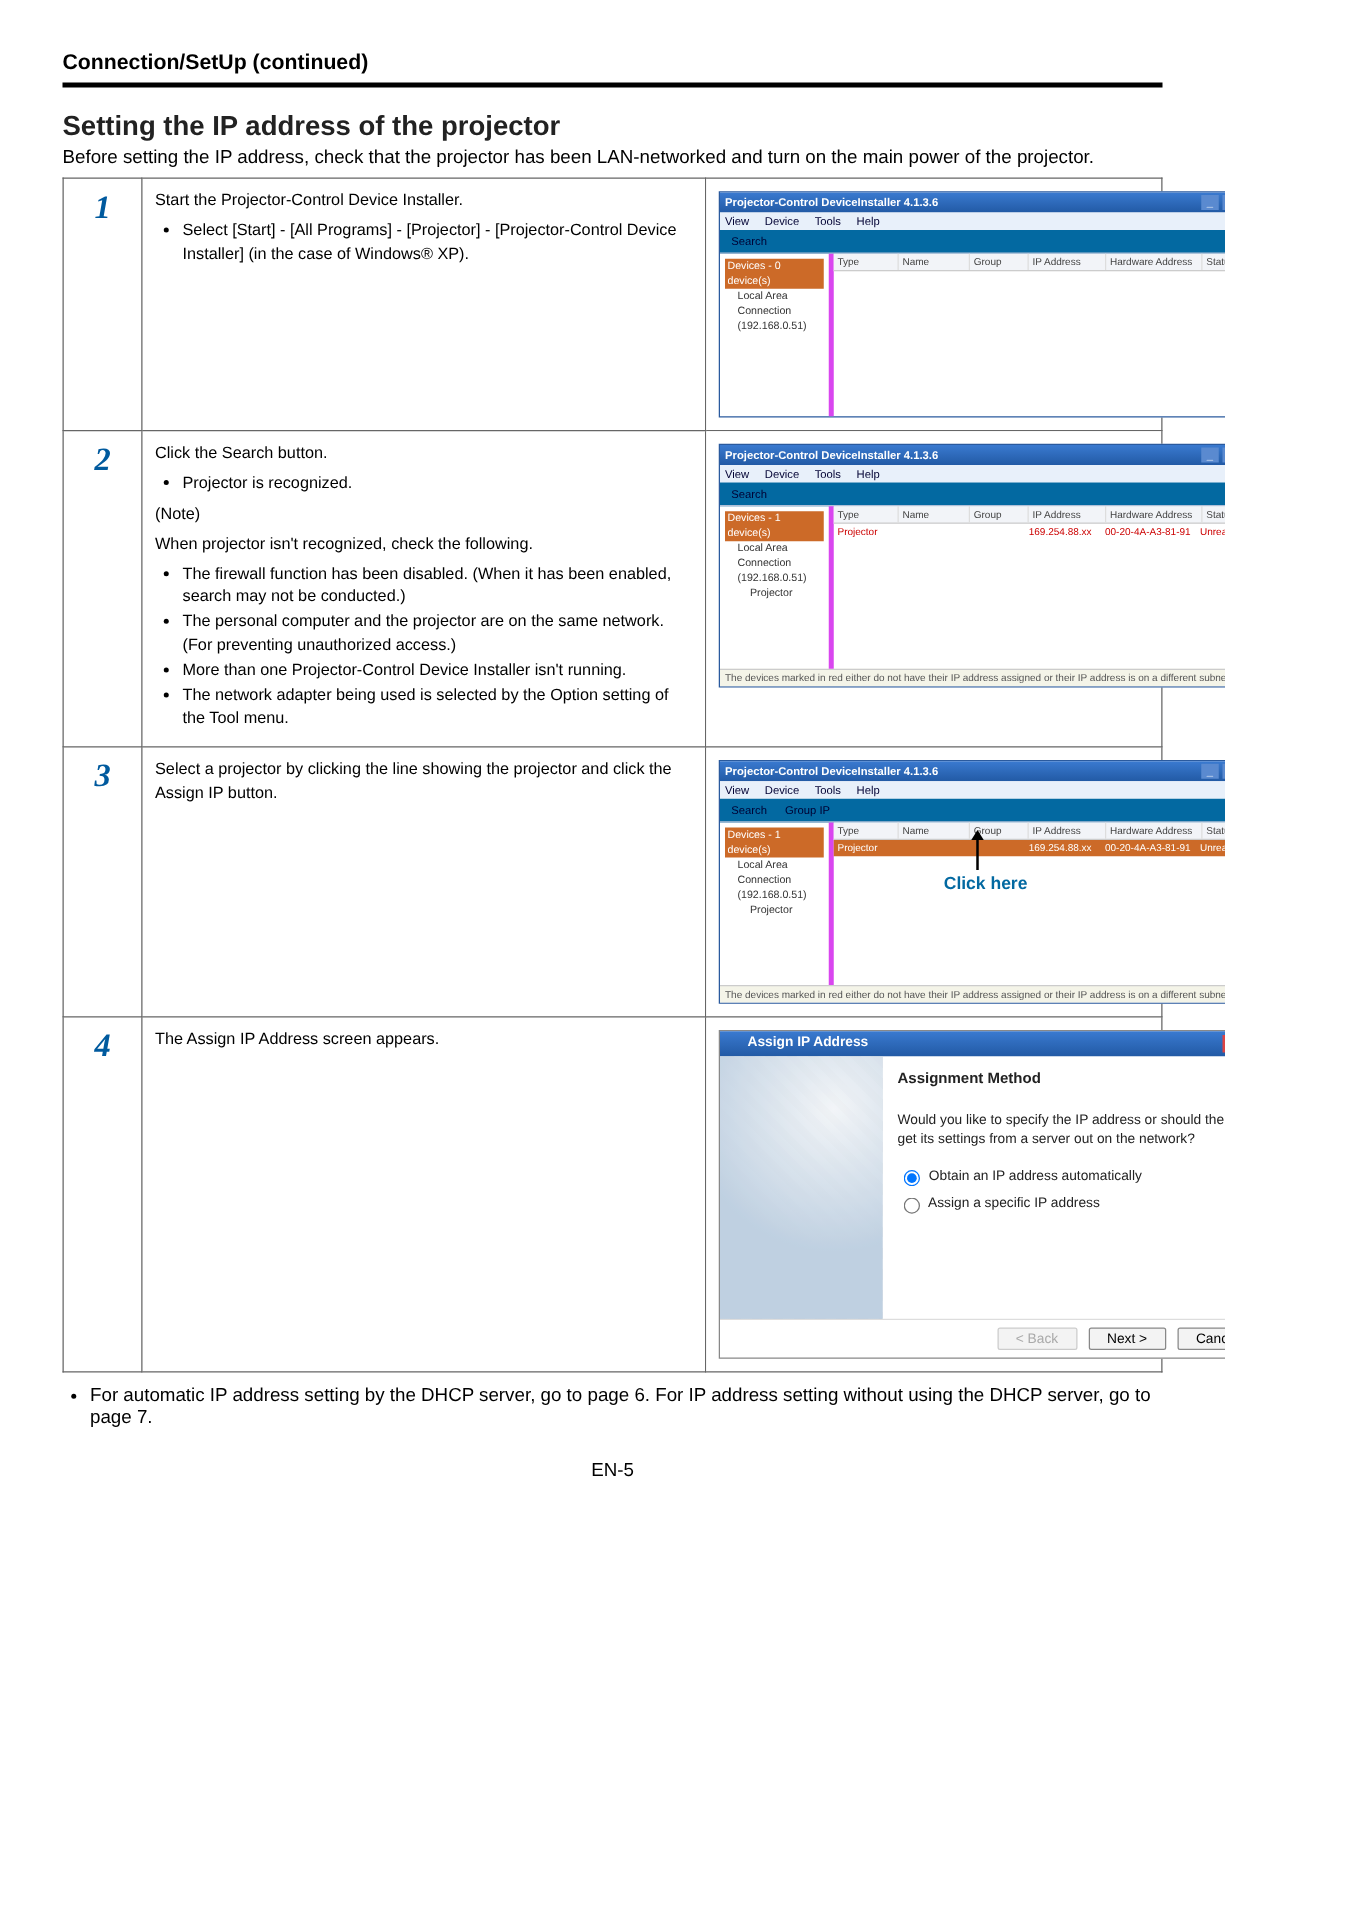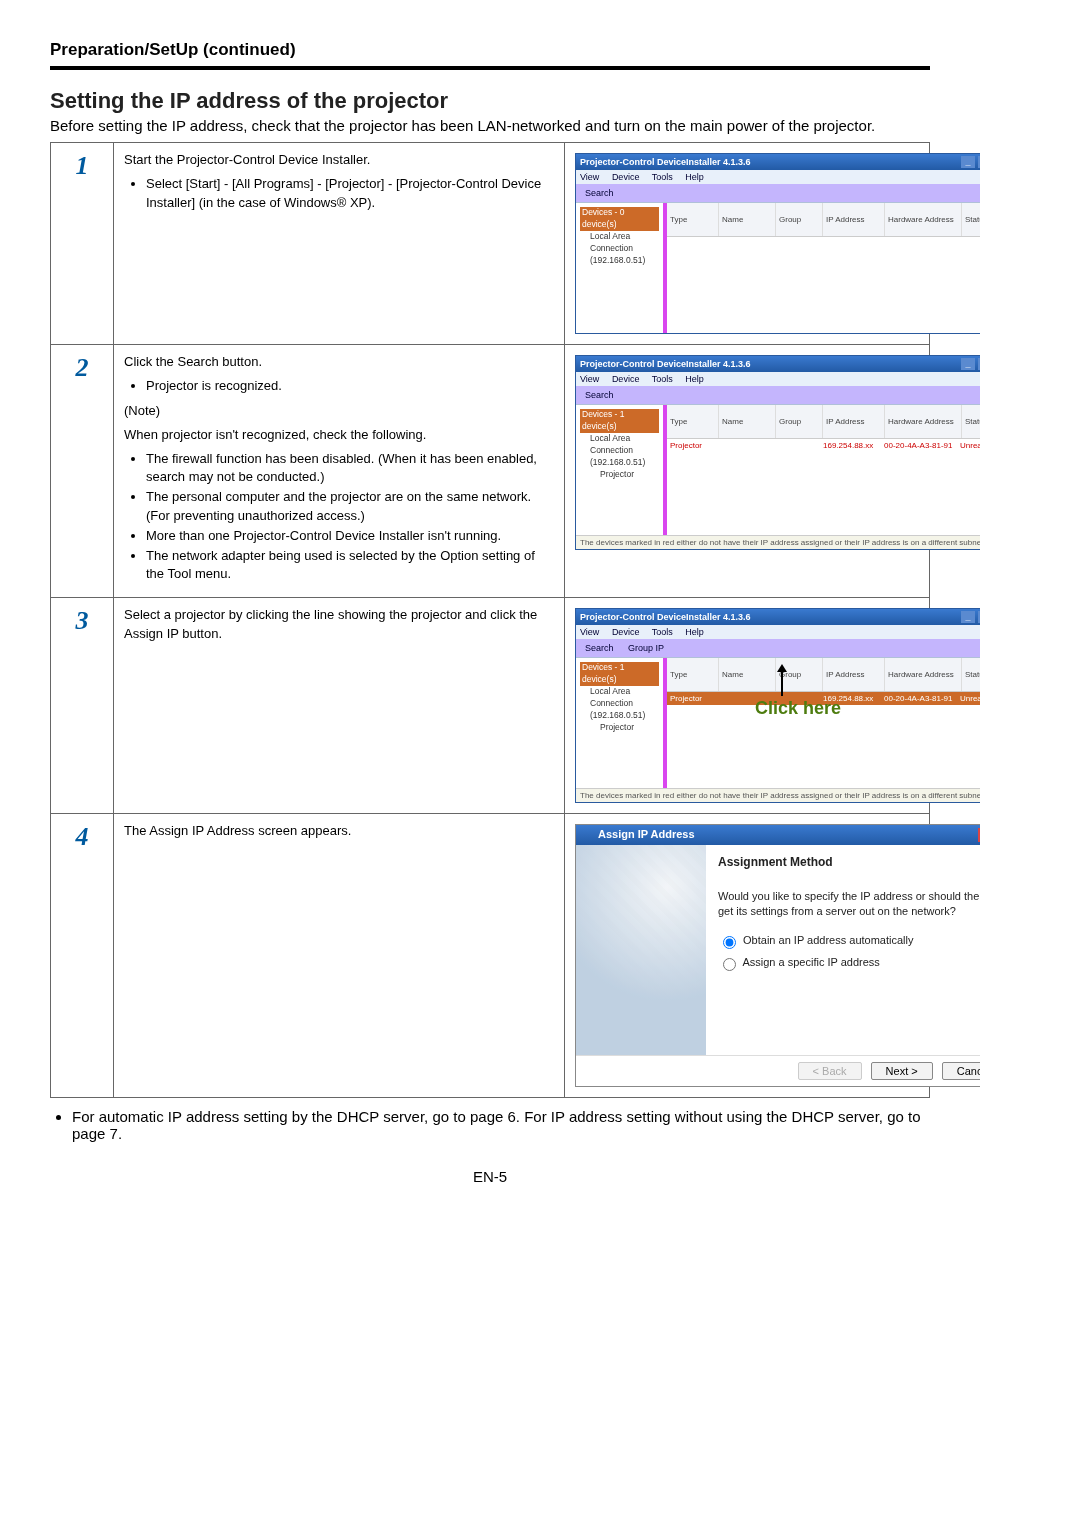--- a/index.html
+++ b/index.html
@@ -88,21 +88,21 @@
   .winctrls .min { background: #5a8ad0; }
   .winctrls .max { background: #5a8ad0; }
   .menubar {
     background: #e8f0fa;
     padding: 2px 4px;
     font-size: 9px;
     color: #003;
   }
   .menubar span { margin-right: 10px; }
   .toolbar {
-    background: #c4b5fd;
+    background: #0369a1;
     padding: 3px 5px;
     font-size: 9px;
     border-bottom: 1px solid #b0c0d8;
   }
   .toolbar .tbtn {
     display: inline-block;
     padding: 1px 4px;
     margin-right: 4px;
     color: #003;
   }
@@ -121,41 +121,41 @@
   .tree .node { padding-left: 10px; }
   .tree .node2 { padding-left: 20px; }
   .listpane { flex: 1; padding: 0; }
   .listhdr {
     display: flex;
     font-size: 8px;
     background: #f2f4f8;
     border-bottom: 1px solid #ccc;
     color: #444;
   }
-  .listhdr span { padding: 12px 3px; border-right: 1px solid #ddd; }
+  .listhdr span { padding: 2px 3px; border-right: 1px solid #ddd; }
   .listrow {
     display: flex;
     font-size: 8px;
     padding: 1px 0;
   }
   .listrow span { padding: 1px 3px; }
   .listrow.red { color: #c00; }
   .statusbar {
     background: #f4f4e8;
     border-top: 1px solid #ccc;
     font-size: 8px;
     padding: 2px 4px;
     color: #555;
   }
   .click-here {
     position: absolute;
     top: 100px; left: 190px;
     font-weight: bold;
-    font-size: 18px;
-    color: #4d7c0f;
+    font-size: 14px;
+    color: #0369a1;
     pointer-events: none;
   }
   .click-here::before {
     content: "";
     position: absolute;
     top: -28px; left: 26px;
     width: 2px; height: 26px;
     background: #000;
   }
   .click-here::after {
@@ -221,21 +221,21 @@
   .col-type { width: 45px; }
   .col-name { width: 50px; }
   .col-group { width: 40px; }
   .col-ip   { width: 55px; }
   .col-hw   { width: 70px; }
   .col-st   { width: 45px; }
 </style>
 </head>
 <body>
 
-<div class="page-header">Preparation/SetUp (continued)</div>
+<div class="page-header">Connection/SetUp (continued)</div>
 <hr class="hr-thick">
 
 <div class="section-title">Setting the IP address of the projector</div>
 <div class="intro">
   <p>Before setting the IP address, check that the projector has been LAN-networked and turn on the main power of the projector.</p>
 </div>
 
 <table class="steps">
 
   <tbody>

